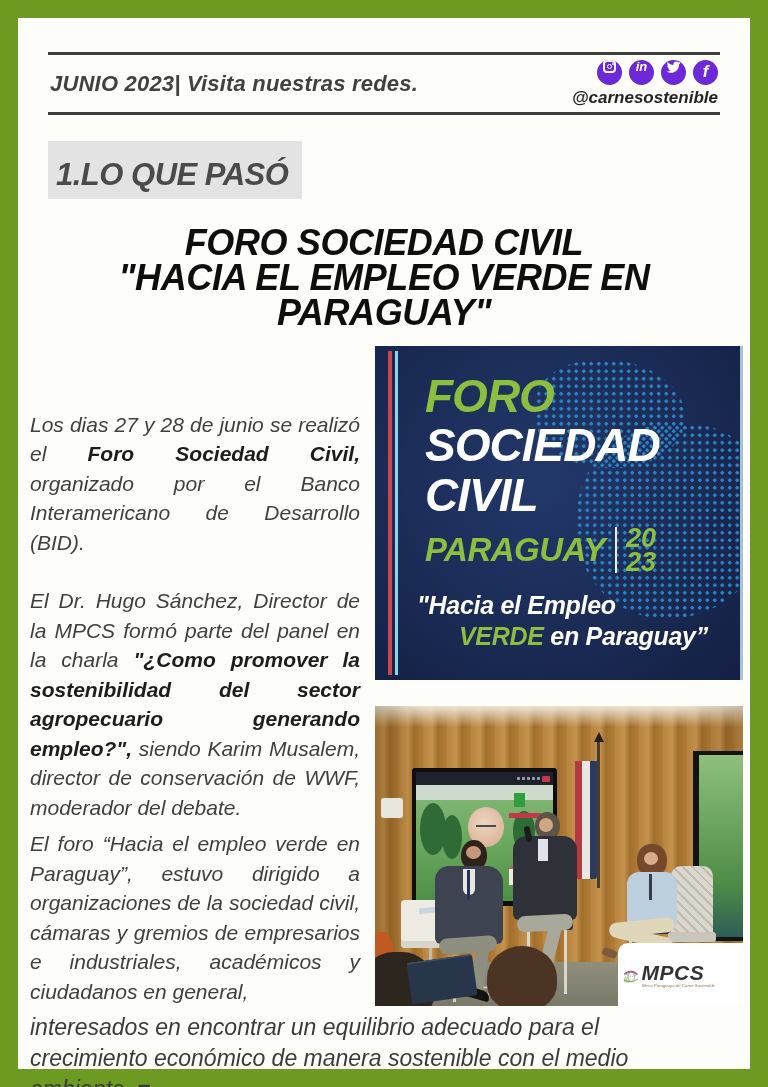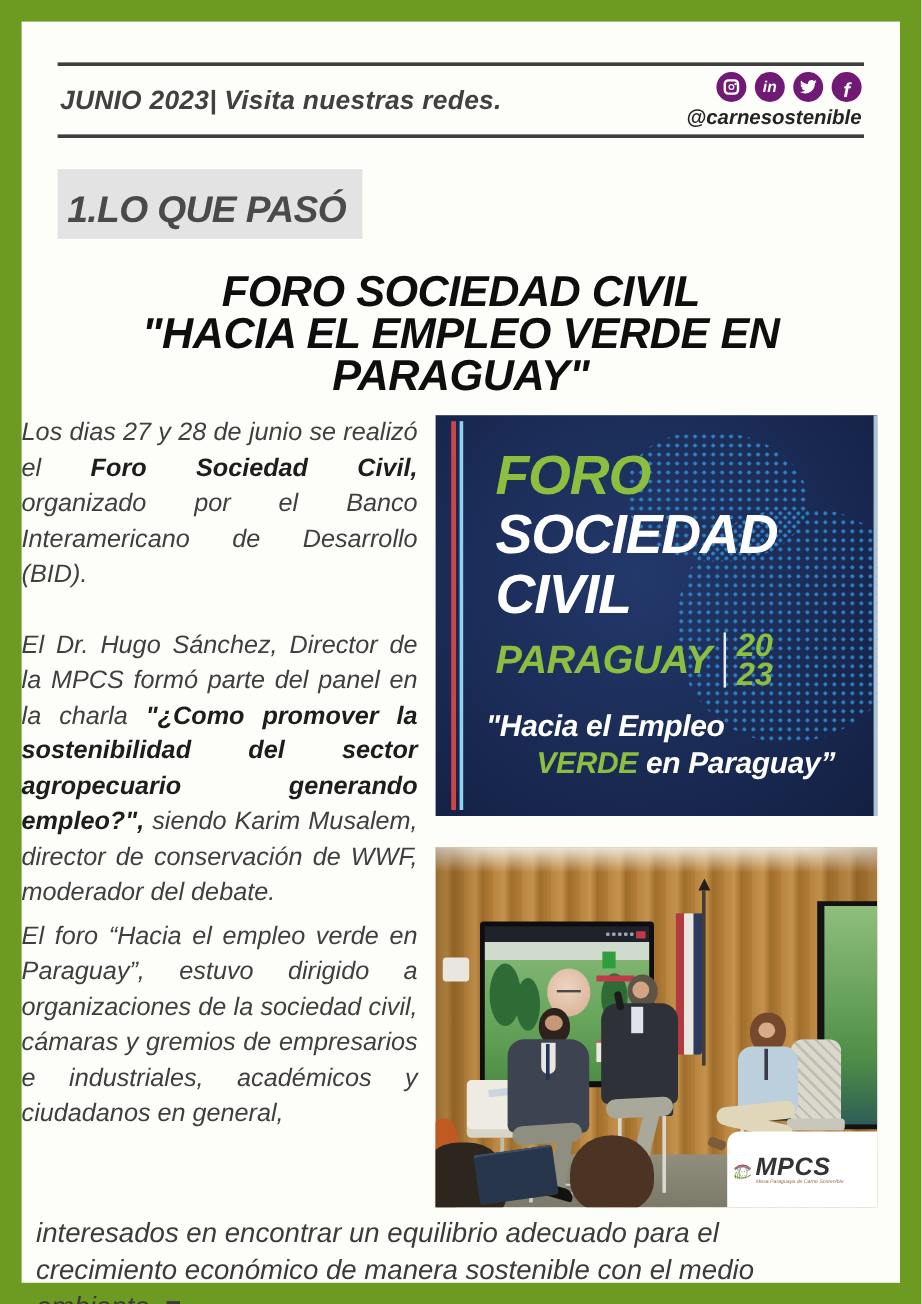--- a/index.html
+++ b/index.html
@@ -8,40 +8,40 @@
 
   .frame { position:relative; width:768px; height:1087px; background:#6d9b21; overflow:hidden;font-style:italic; }
   .page  { position:absolute; inset:18px; background:#fdfdf9; }
 
   
   .header { margin:34px 30px 0 30px; border-top:3px solid #3e3e3e; border-bottom:3px solid #3e3e3e;
             padding:5px 2px 4px 2px; display:flex; justify-content:space-between; align-items:center; }
   .date-line { font-size:22px; font-weight:bold; color:#414141; letter-spacing:0.2px; }
   .social { display:flex; flex-direction:column; align-items:flex-end; }
   .icon-row { display:flex; gap:7px; }
-  .sicon { width:25px; height:25px; border-radius:50%; background:#701a75; color:#fff;
-           display:flex; align-items:center; justify-content:center; overflow:hidden; position:relative; }
+  .sicon { width:25px; height:25px; border-radius:50%; background:#6d28d9; color:#fff;
+           display:flex; justify-content:center; overflow:hidden; position:relative; }
   .ig-body { width:13px; height:13px; border:2px solid #fff; border-radius:4px; position:relative;
              display:flex; align-items:center; justify-content:center; }
   .ig-lens { width:5px; height:5px; border:1.6px solid #fff; border-radius:50%; }
   .ig-dot  { position:absolute; top:0.5px; right:0.5px; width:2px; height:2px; background:#fff; border-radius:50%; }
   .in-glyph { font-size:13px; font-weight:bold; color:#fff; line-height:1; }
   .fb-glyph { font-size:17px; font-weight:bold; color:#fff; line-height:1; position:relative; top:3px; }
   .handle { margin-top:3px; font-size:17px; font-weight:bold; color:#242424; }
 
   
   .section-label { display:inline-block; margin:26px 0 0 30px; background:#e3e3e3;
                    padding:16px 14px 6px 8px; font-size:31px; font-weight:bold; color:#4a4a4a; letter-spacing:-0.5px; }
 
   
   .title { margin-top:26px; text-align:center; color:#0e0e0e; font-weight:800; font-size:36px;
            line-height:35px; letter-spacing:-0.4px; }
 
   
-  .cols { display:flex; gap:15px; margin:16px 7px 0 0; }
+  .cols { display:flex; gap:15px; margin:16px 7px 0 12px;align-items:flex-end; }
   .col-text { width:330px; font-size:21px; line-height:29.5px; text-align:justify; color:#3f3f3f; }
   .col-text p strong { color:#1d1d1d; }
   .p1 { margin-bottom:29px; }
   .p2 { margin-bottom:7px; }
   .col-media { width:368px; }
 
   
   .poster { position:relative; width:368px; height:334px; overflow:hidden;
             background:radial-gradient(ellipse at 45% 40%, #23396b 0%, #1a2b55 55%, #131f42 100%); }
   .p-stripe-red  { position:absolute; left:13px; top:5px; bottom:5px; width:4px; background:#cf4448; }

